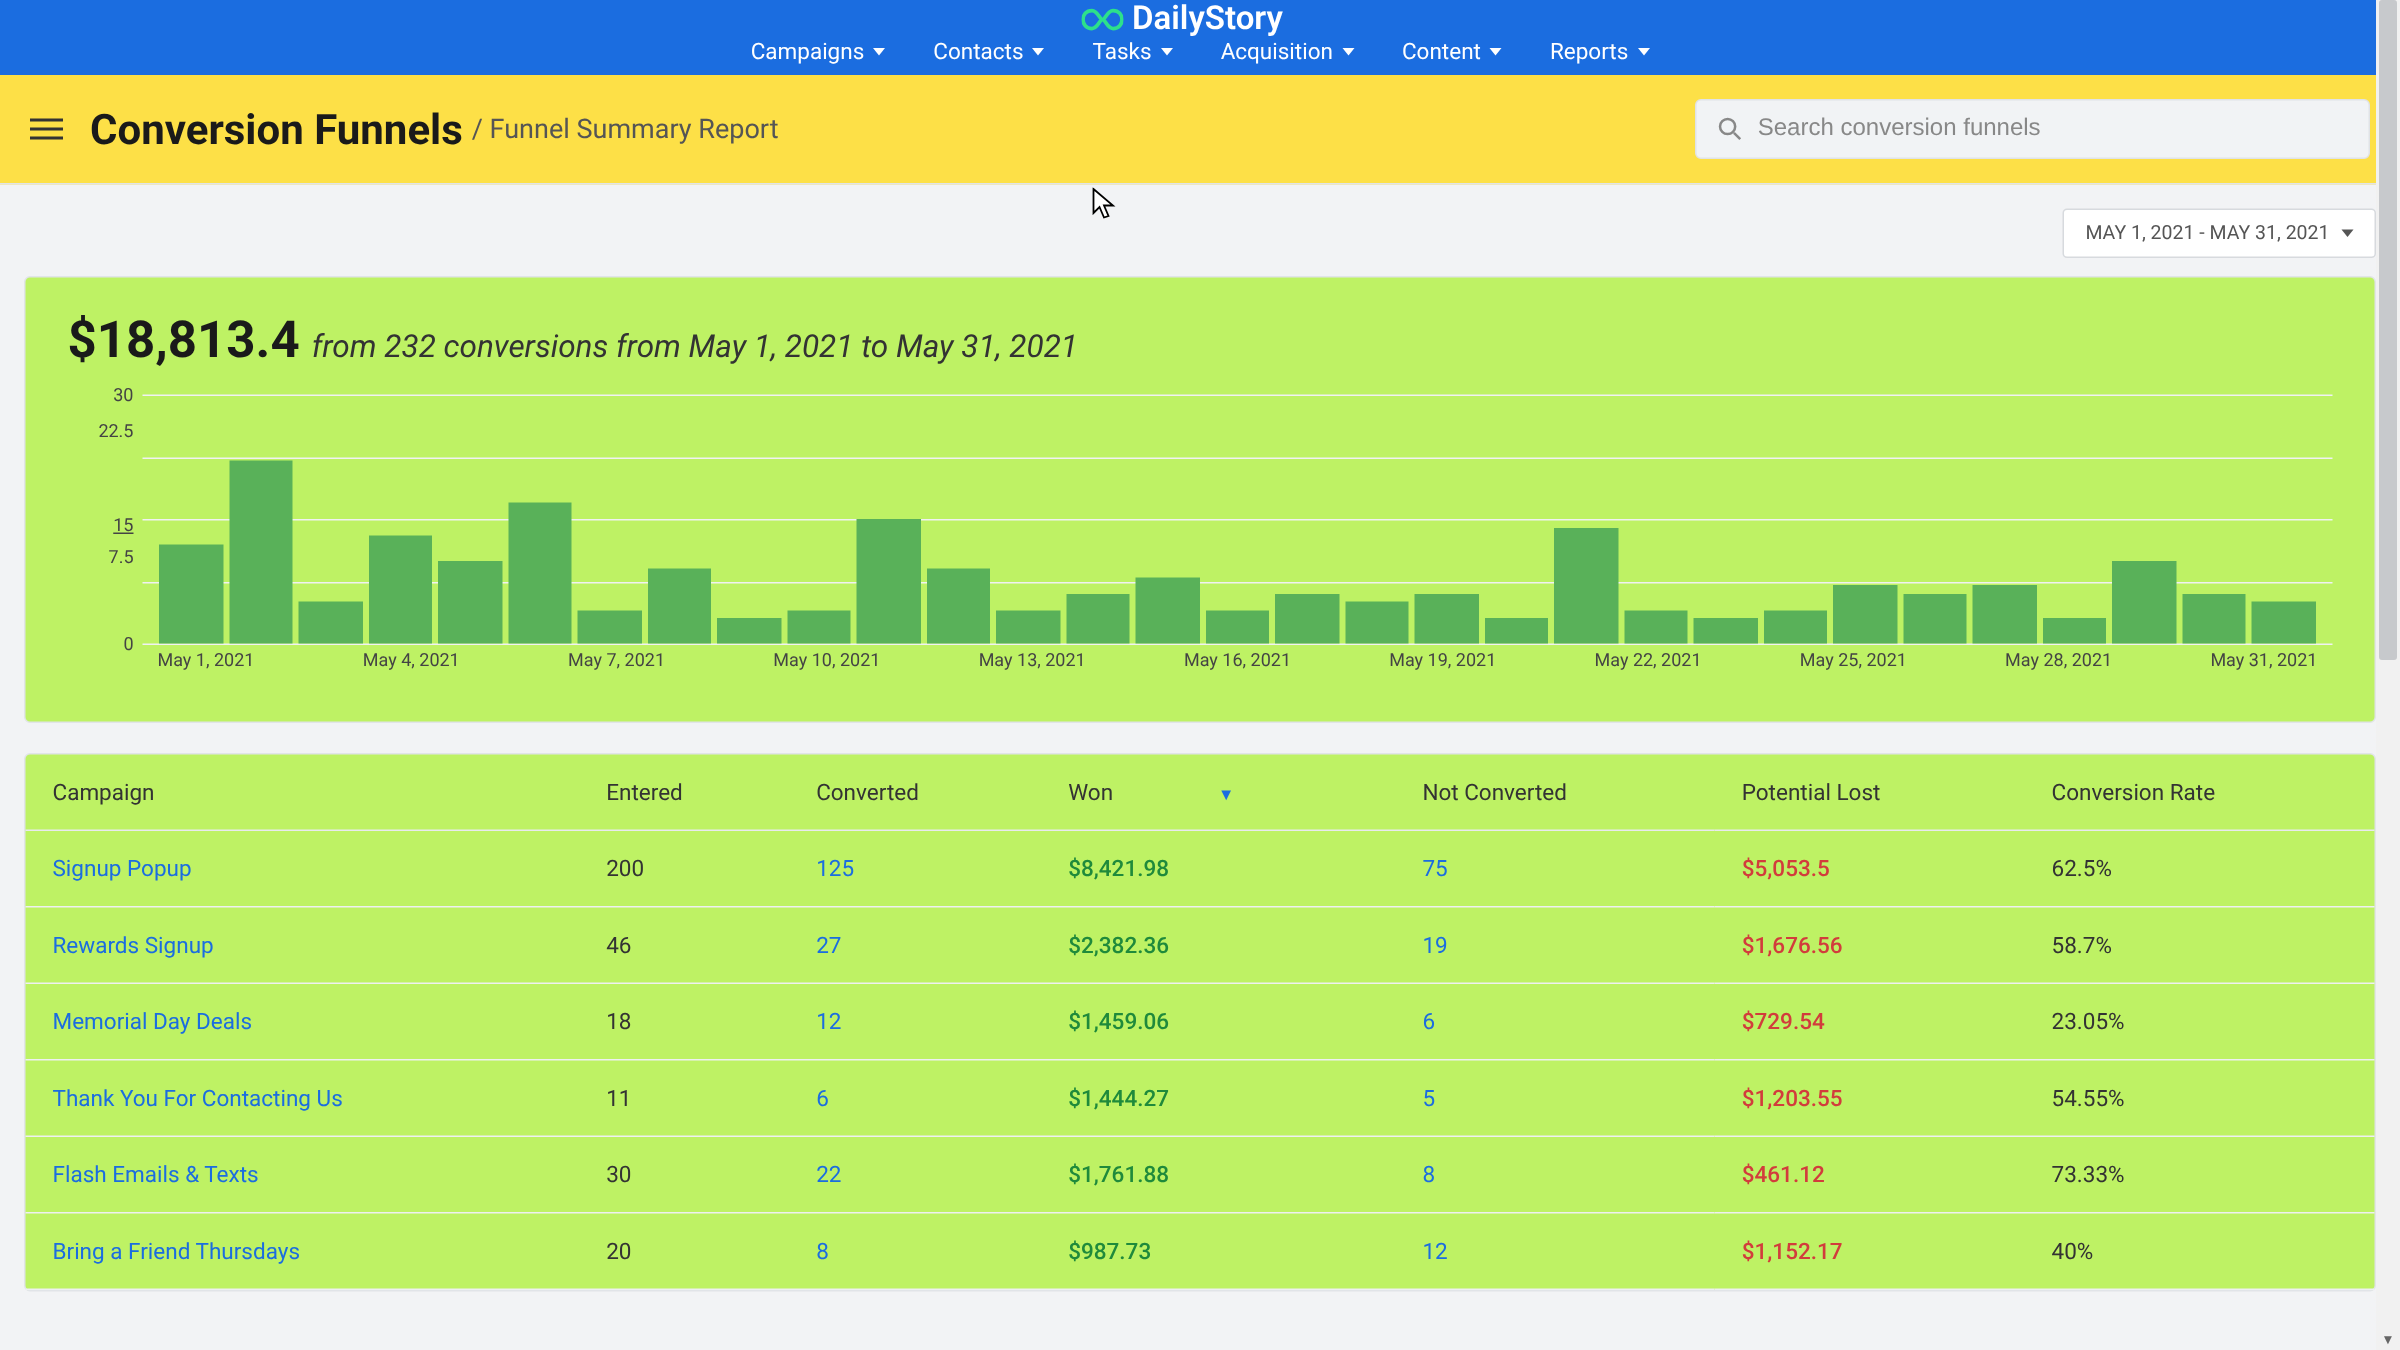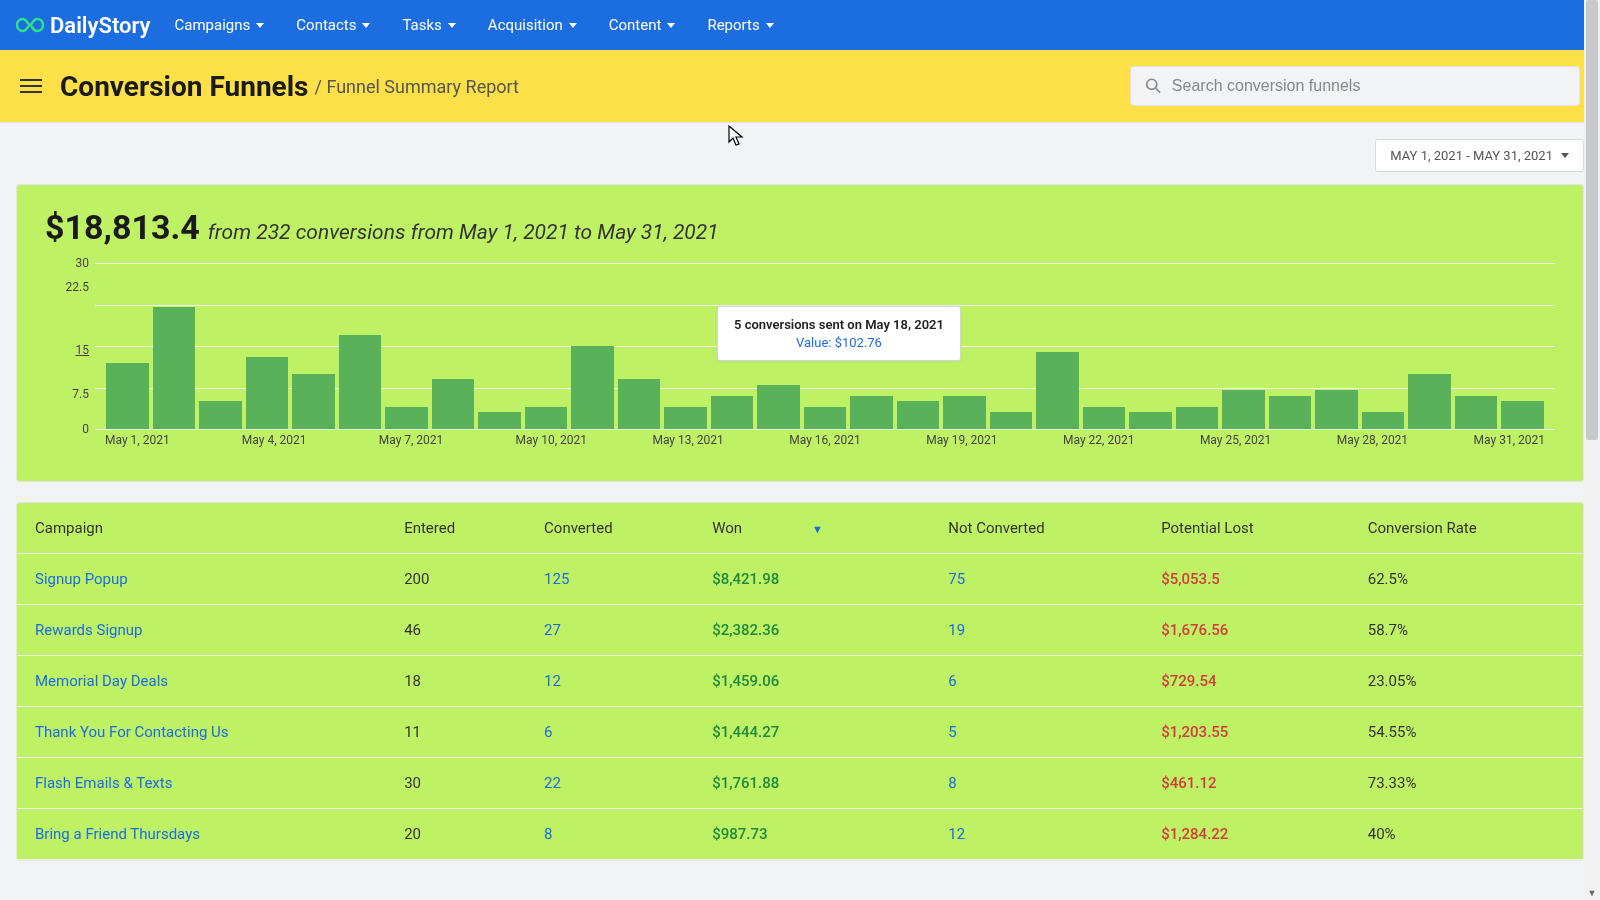--- a/index.html
+++ b/index.html
@@ -12,20 +12,21 @@
     position: relative;
   }
   
   .topnav {
     background: #1b6de0;
     height: 50px;
     display: flex;
     align-items: center;
     padding: 0 16px;
     color: #fff;
+    flex-direction: column;
   }
   .brand {
     display: flex;
     align-items: center;
     font-size: 22px;
     font-weight: 600;
     margin-right: 24px;
   }
   .brand svg { margin-right: 6px; }
   .nav-items { display: flex; gap: 32px; }
@@ -313,21 +314,21 @@
     </div>
     <div class="chart-wrap">
       <div class="chart-area" id="chart-area">
           <div class="gridline" style="top: 0px;"></div>
           <div class="gridline" style="top: 41.5px;"></div>
           <div class="gridline" style="top: 83px;"></div>
           <div class="gridline" style="top: 124.5px;"></div>
           <div class="gridline" style="top: 166px;"></div>
         <div class="y-axis" id="y-axis">
             <div class="y-tick" style="top: 166px;">0</div>
-            <div class="y-tick" style="top: 131px;">7.5</div>
+            <div class="y-tick" style="top: 108px;">7.5</div>
             <div class="y-tick" style="top: 87px; text-decoration: underline;">15</div>
             <div class="y-tick" style="top: 24px;">22.5</div>
             <div class="y-tick" style="top: 0px;">30</div>
           </div>
         <div class="plot" id="plot">
             <div class="bar" title="May 1, 2021: 12" style="height: 66.4px;"></div>
             <div class="bar" title="May 2, 2021: 22" style="height: 121.733px;"></div>
             <div class="bar" title="May 3, 2021: 5" style="height: 27.6667px;"></div>
             <div class="bar" title="May 4, 2021: 13" style="height: 71.9333px;"></div>
             <div class="bar" title="May 5, 2021: 10" style="height: 55.3333px;"></div>
@@ -365,24 +366,20 @@
             <div class="x-tick">May 10, 2021</div>
             <div class="x-tick">May 13, 2021</div>
             <div class="x-tick">May 16, 2021</div>
             <div class="x-tick">May 19, 2021</div>
             <div class="x-tick">May 22, 2021</div>
             <div class="x-tick">May 25, 2021</div>
             <div class="x-tick">May 28, 2021</div>
             <div class="x-tick single">May 31, 2021</div>
           </div>
       </div>
-      <div class="tooltip-box">
-        <div class="tooltip-title">5 conversions sent on May 18, 2021</div>
-        <div class="tooltip-value">Value: $102.76</div>
-      </div>
     </div>
   </div>
 
   <div class="card">
     <table class="funnel">
       <thead>
           <tr id="thead-row">
             <th>Campaign</th>
             <th>Entered</th>
             <th>Converted</th>
@@ -437,21 +434,21 @@
             <td class="link-blue">8</td>
             <td class="val-red">$461.12</td>
             <td>73.33%</td>
           </tr>
           <tr>
             <td class="link-blue">Bring a Friend Thursdays</td>
             <td>20</td>
             <td class="link-blue">8</td>
             <td class="val-green">$987.73</td>
             <td class="link-blue">12</td>
-            <td class="val-red">$1,284.22</td>
+            <td class="val-red">$1,152.17</td>
             <td>40%</td>
           </tr>
         </tbody>
     </table>
   </div>
 </div>
 
 <div class="vscroll">
   <div class="arrowtop">▲</div>
   <div class="thumb"></div>

